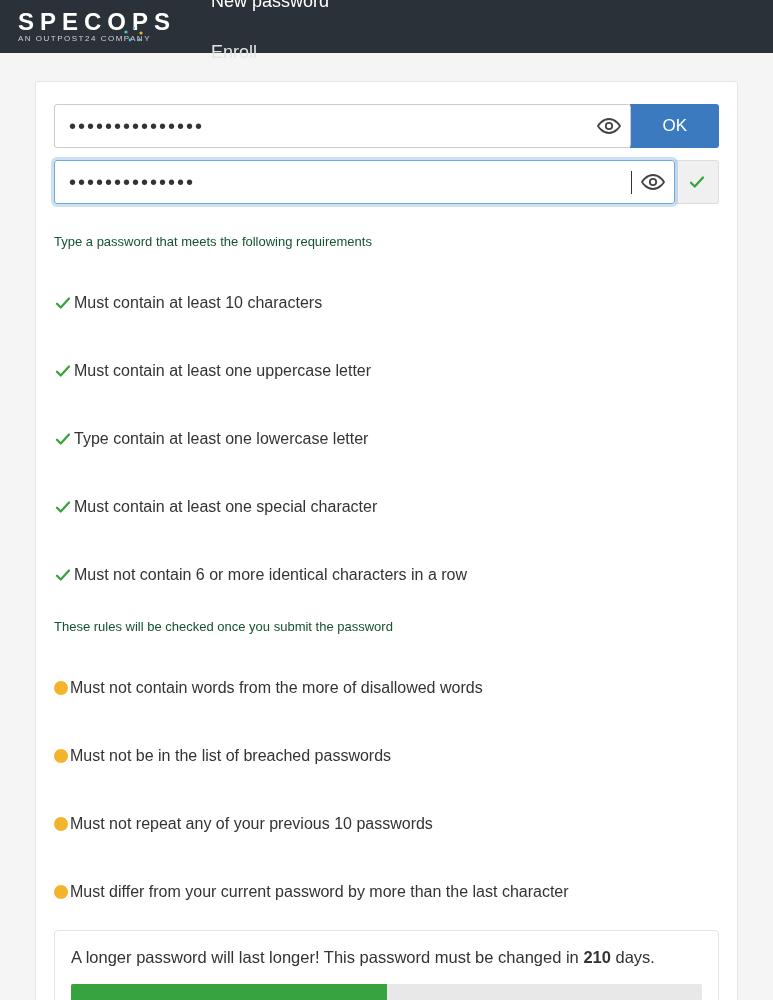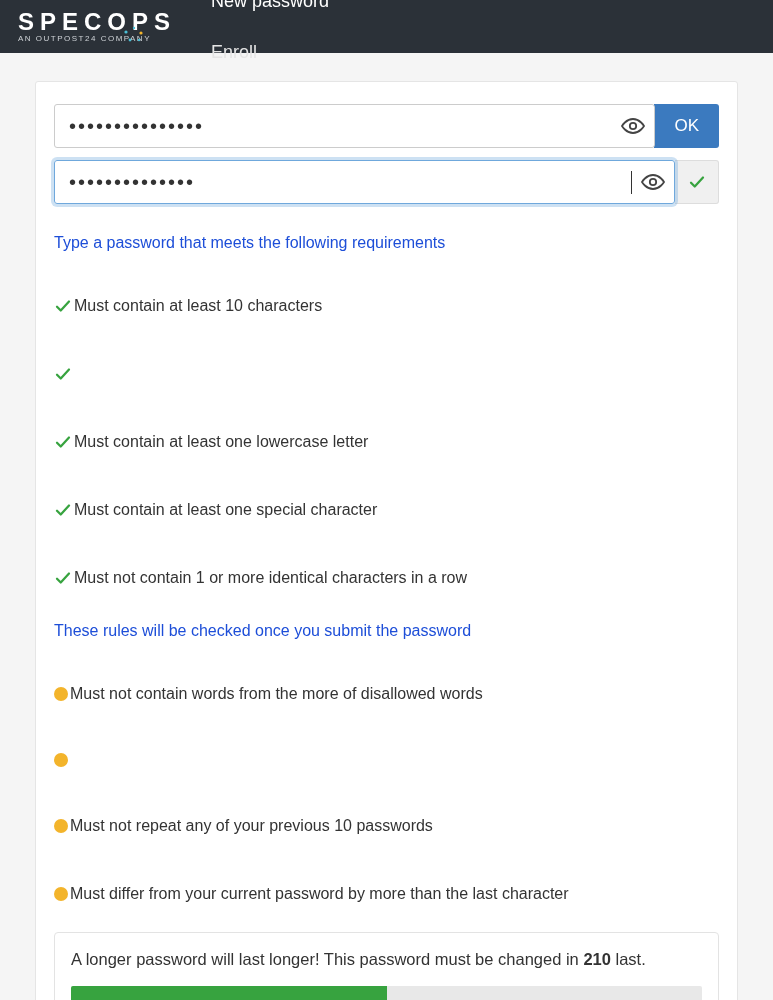--- a/index.html
+++ b/index.html
@@ -99,39 +99,39 @@
       width: 42px;
       display: flex;
       align-items: center;
       justify-content: center;
       cursor: pointer;
     }
     .ok-btn {
       background: #3b7abf;
       color: #fff;
       border: none;
-      padding: 0 20px;
+      padding: 0 32px;
       font-size: 17px;
       border-radius: 0 3px 3px 0;
       margin-left: -1px;
       cursor: pointer;
     }
     .check-btn {
       width: 44px;
       background: #f0f0f0;
       border: 1px solid #ddd;
       border-left: none;
       border-radius: 0 3px 3px 0;
       display: flex;
       align-items: center;
       justify-content: center;
     }
     .section-title {
-      font-size: 16px;
-      color: #1d4ed8;
+      font-size: 13px;
+      color: #14532d;
       margin: 30px 0 18px;
     }
     .rule-list {
       list-style: none;
     }
     .rule-list li {
       display: flex;
       align-items: center;
       gap: 2px;
       font-size: 16px;
@@ -256,63 +256,65 @@
     <li>
         <svg class="check-svg" viewBox="0 0 24 24" fill="none" stroke="#37a33f" stroke-width="3" stroke-linecap="round" stroke-linejoin="round">
           <polyline points="4 13 9 18 20 6"></polyline>
         </svg>
         <span>Must contain at least 10 characters</span>
       </li>
     <li>
         <svg class="check-svg" viewBox="0 0 24 24" fill="none" stroke="#37a33f" stroke-width="3" stroke-linecap="round" stroke-linejoin="round">
           <polyline points="4 13 9 18 20 6"></polyline>
         </svg>
-      </li>
-    <li>
-        <svg class="check-svg" viewBox="0 0 24 24" fill="none" stroke="#37a33f" stroke-width="3" stroke-linecap="round" stroke-linejoin="round">
-          <polyline points="4 13 9 18 20 6"></polyline>
-        </svg>
-        <span>Must contain at least one lowercase letter</span>
+        <span>Must contain at least one uppercase letter</span>
+      </li>
+    <li>
+        <svg class="check-svg" viewBox="0 0 24 24" fill="none" stroke="#37a33f" stroke-width="3" stroke-linecap="round" stroke-linejoin="round">
+          <polyline points="4 13 9 18 20 6"></polyline>
+        </svg>
+        <span>Type contain at least one lowercase letter</span>
       </li>
     <li>
         <svg class="check-svg" viewBox="0 0 24 24" fill="none" stroke="#37a33f" stroke-width="3" stroke-linecap="round" stroke-linejoin="round">
           <polyline points="4 13 9 18 20 6"></polyline>
         </svg>
         <span>Must contain at least one special character</span>
       </li>
     <li>
         <svg class="check-svg" viewBox="0 0 24 24" fill="none" stroke="#37a33f" stroke-width="3" stroke-linecap="round" stroke-linejoin="round">
           <polyline points="4 13 9 18 20 6"></polyline>
         </svg>
-        <span>Must not contain 1 or more identical characters in a row</span>
+        <span>Must not contain 6 or more identical characters in a row</span>
       </li>
   </ul>
 
   <p class="section-title">These rules will be checked once you submit the password</p>
   <ul class="rule-list">
     <li>
         <span class="icon-dot"></span>
         <span>Must not contain words from the more of disallowed words</span>
       </li>
     <li>
         <span class="icon-dot"></span>
+        <span>Must not be in the list of breached passwords</span>
       </li>
     <li>
         <span class="icon-dot"></span>
         <span>Must not repeat any of your previous 10 passwords</span>
       </li>
     <li>
         <span class="icon-dot"></span>
         <span>Must differ from your current password by more than the last character</span>
       </li>
   </ul>
 
   <div class="expiry-box">
     <p class="expiry-text">
-      <span>A longer password will last longer! This password must be changed in </span><strong>210</strong><span> last.</span>
+      <span>A longer password will last longer! This password must be changed in </span><strong>210</strong><span> days.</span>
     </p>
     <div class="progress-bar">
       <div class="progress-fill" style="width: 50%;"></div>
     </div>
     <div class="progress-labels">
       <span>180</span>
       <span>210</span>
       <span>240</span>
     </div>
   </div>

